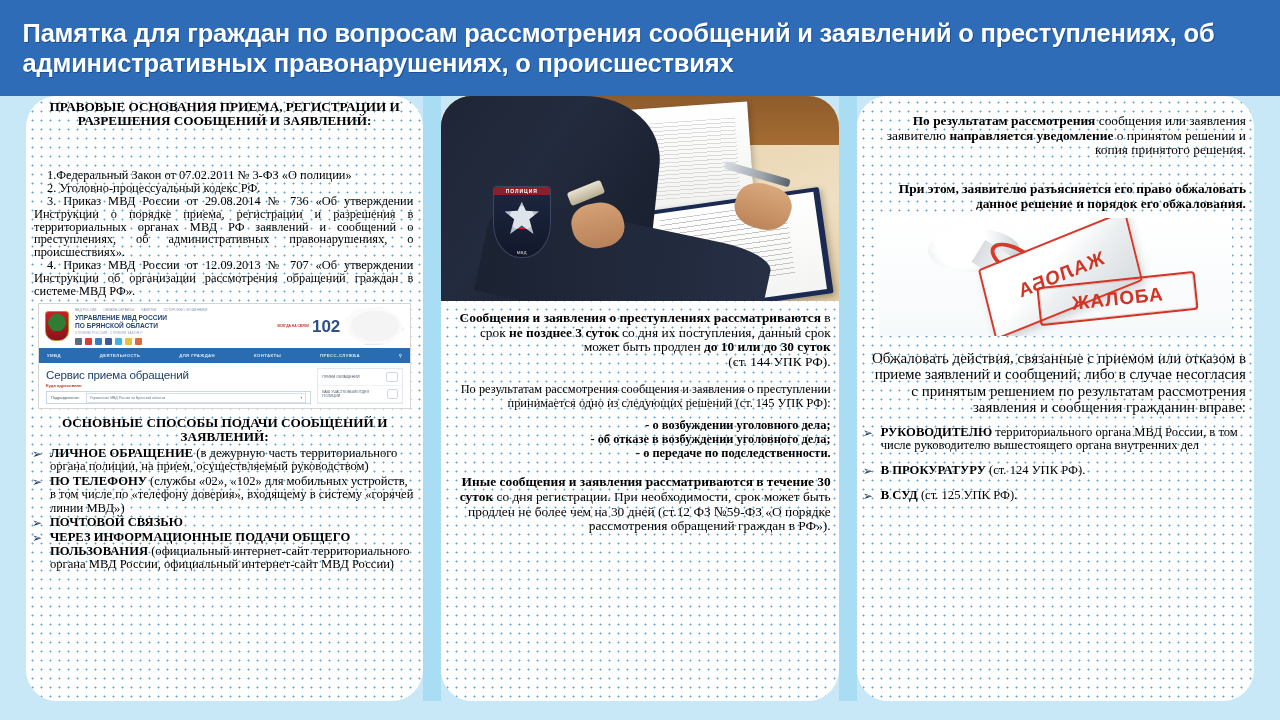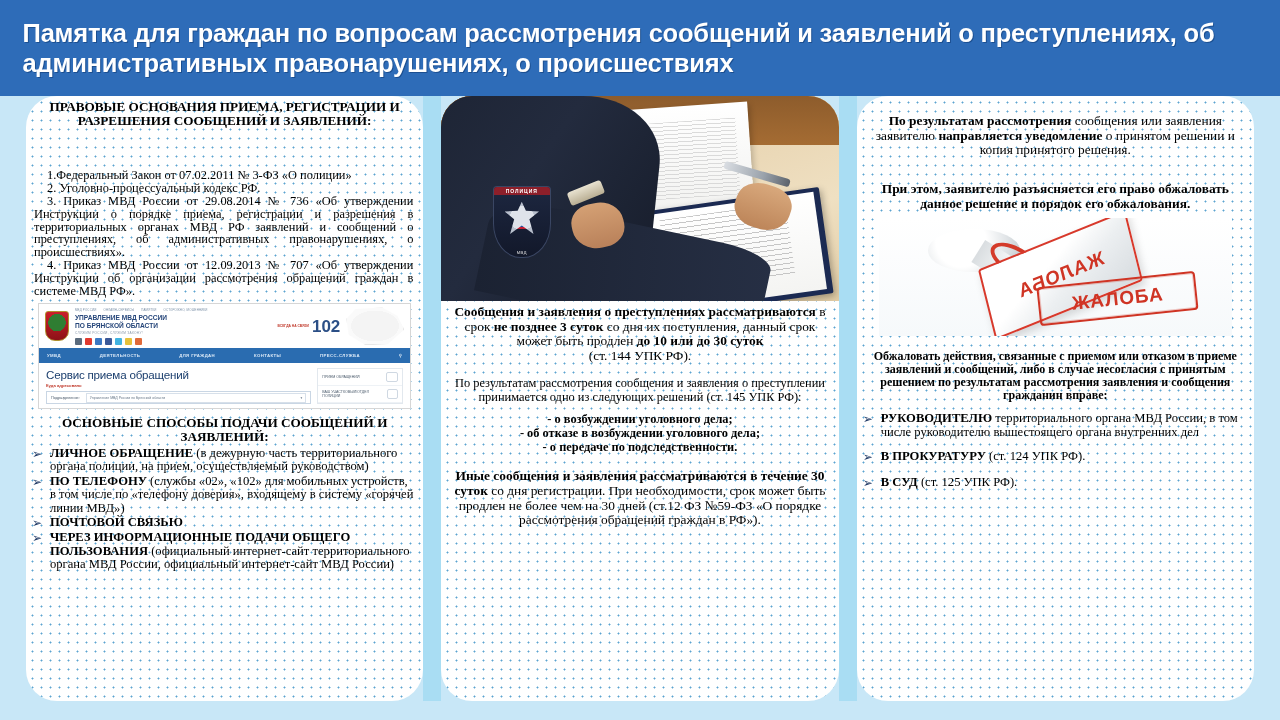--- a/index.html
+++ b/index.html
@@ -48,21 +48,21 @@
   .bottom-strip{
     position:absolute;left:0;top:701px;width:1280px;height:19px;background:#c8e7f7;
   }
 
   
   .blk{padding:4px 8px 0 8px;}
   .ttl{
     font-weight:bold;text-align:center;line-height:1.03;
     font-size:13.2px;color:#000;
   }
-  .pc{font-size:13.4px;line-height:1.1;color:#000;text-align:center;}
+  .pc{font-size:13.4px;line-height:1.1;color:#000;text-align:right;}
   b{font-weight:bold;}
 
   
   .legal{padding:2px 10px 0 8px;margin-top:40px;}
   .legal p{margin:0;font-size:12.4px;line-height:1.035;text-align:justify;text-indent:13px;}
 
   
   .site{
     margin:6px 12px 0 12px;
     border:1px solid #d6d6d6;
@@ -387,21 +387,21 @@
           <div class="em"></div>
           <div class="tri"></div>
           <div class="mvd">МВД</div>
         </div>
         <div class="watch"></div>
         <div class="hand1"></div>
         <div class="hand2"></div>
         <div class="pen"></div>
       </div>
 
-      <div class="blk" style="padding-top:4px">
+      <div class="blk" style="padding-top:10px">
         <div class="pc">
           <b>Сообщения и заявления о преступлениях рассматриваются</b><span> в срок </span><b>не позднее 3 суток</b><span> со дня их поступления, данный срок может быть продлен </span><b>до 10 или до 30 суток</b><br>
           <span>(ст. 144 УПК РФ).</span>
         </div>
       </div>
 
       <div class="blk" style="padding-top:13px">
         <div class="pc" style="font-size:12.4px">По результатам рассмотрения сообщения и заявления о преступлении принимается одно из следующих решений (ст. 145 УПК РФ):</div>
         <div class="pc" style="font-weight:bold;font-size:12.4px;margin-top:9px">- о возбуждении уголовного дела;</div>
         <div class="pc" style="font-weight:bold;font-size:12.4px">-  об отказе в возбуждении уголовного дела;</div>
@@ -435,21 +435,21 @@
         <div class="stamp-ring"></div>
         <div class="stamp-block">
           <span>ЖАЛОБА</span>
         </div>
         <div class="stamp-print">
           <span>ЖАЛОБА</span>
         </div>
       </div>
 
       <div class="blk" style="padding-top:14px">
-        <div class="pc" style="font-weight:bold;font-size:12px">Обжаловать действия, связанные с приемом или отказом в приеме заявлений и сообщений, либо в случае несогласия с принятым решением по результатам рассмотрения заявления и сообщения гражданин вправе:</div>
+        <div class="pc" style="font-weight:normal;font-size:15px">Обжаловать действия, связанные с приемом или отказом в приеме заявлений и сообщений, либо в случае несогласия с принятым решением по результатам рассмотрения заявления и сообщения гражданин вправе:</div>
       </div>
 
       <div class="alist" style="padding-top:6px">
         <div class="ai" style="margin-top:4px">
           <span class="arw">➢</span>
           <span class="txt"><b>РУКОВОДИТЕЛЮ</b><span> территориального органа МВД России, в том числе руководителю вышестоящего органа внутренних дел</span></span>
         </div>
         <div class="ai" style="margin-top:11px">
           <span class="arw">➢</span>
           <span class="txt"><b>В ПРОКУРАТУРУ</b><span> (ст. 124 УПК РФ).</span></span>

